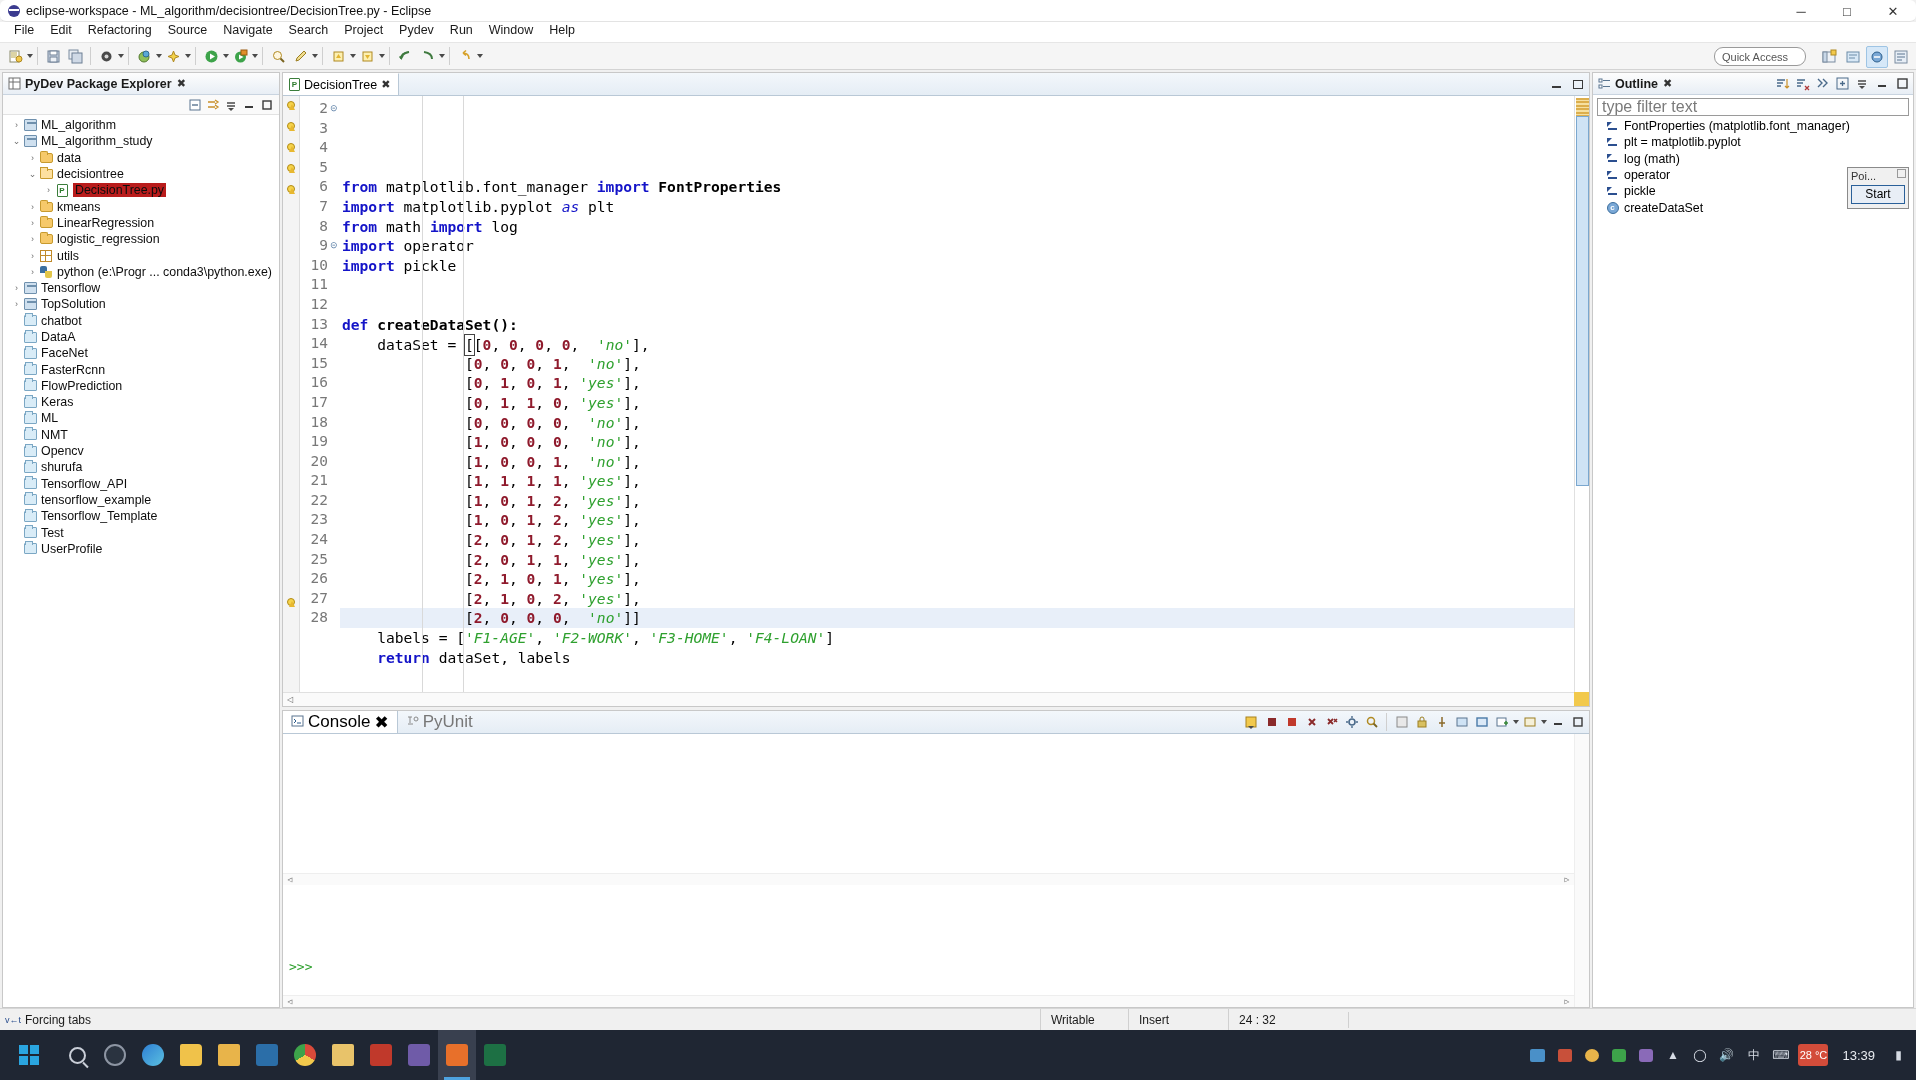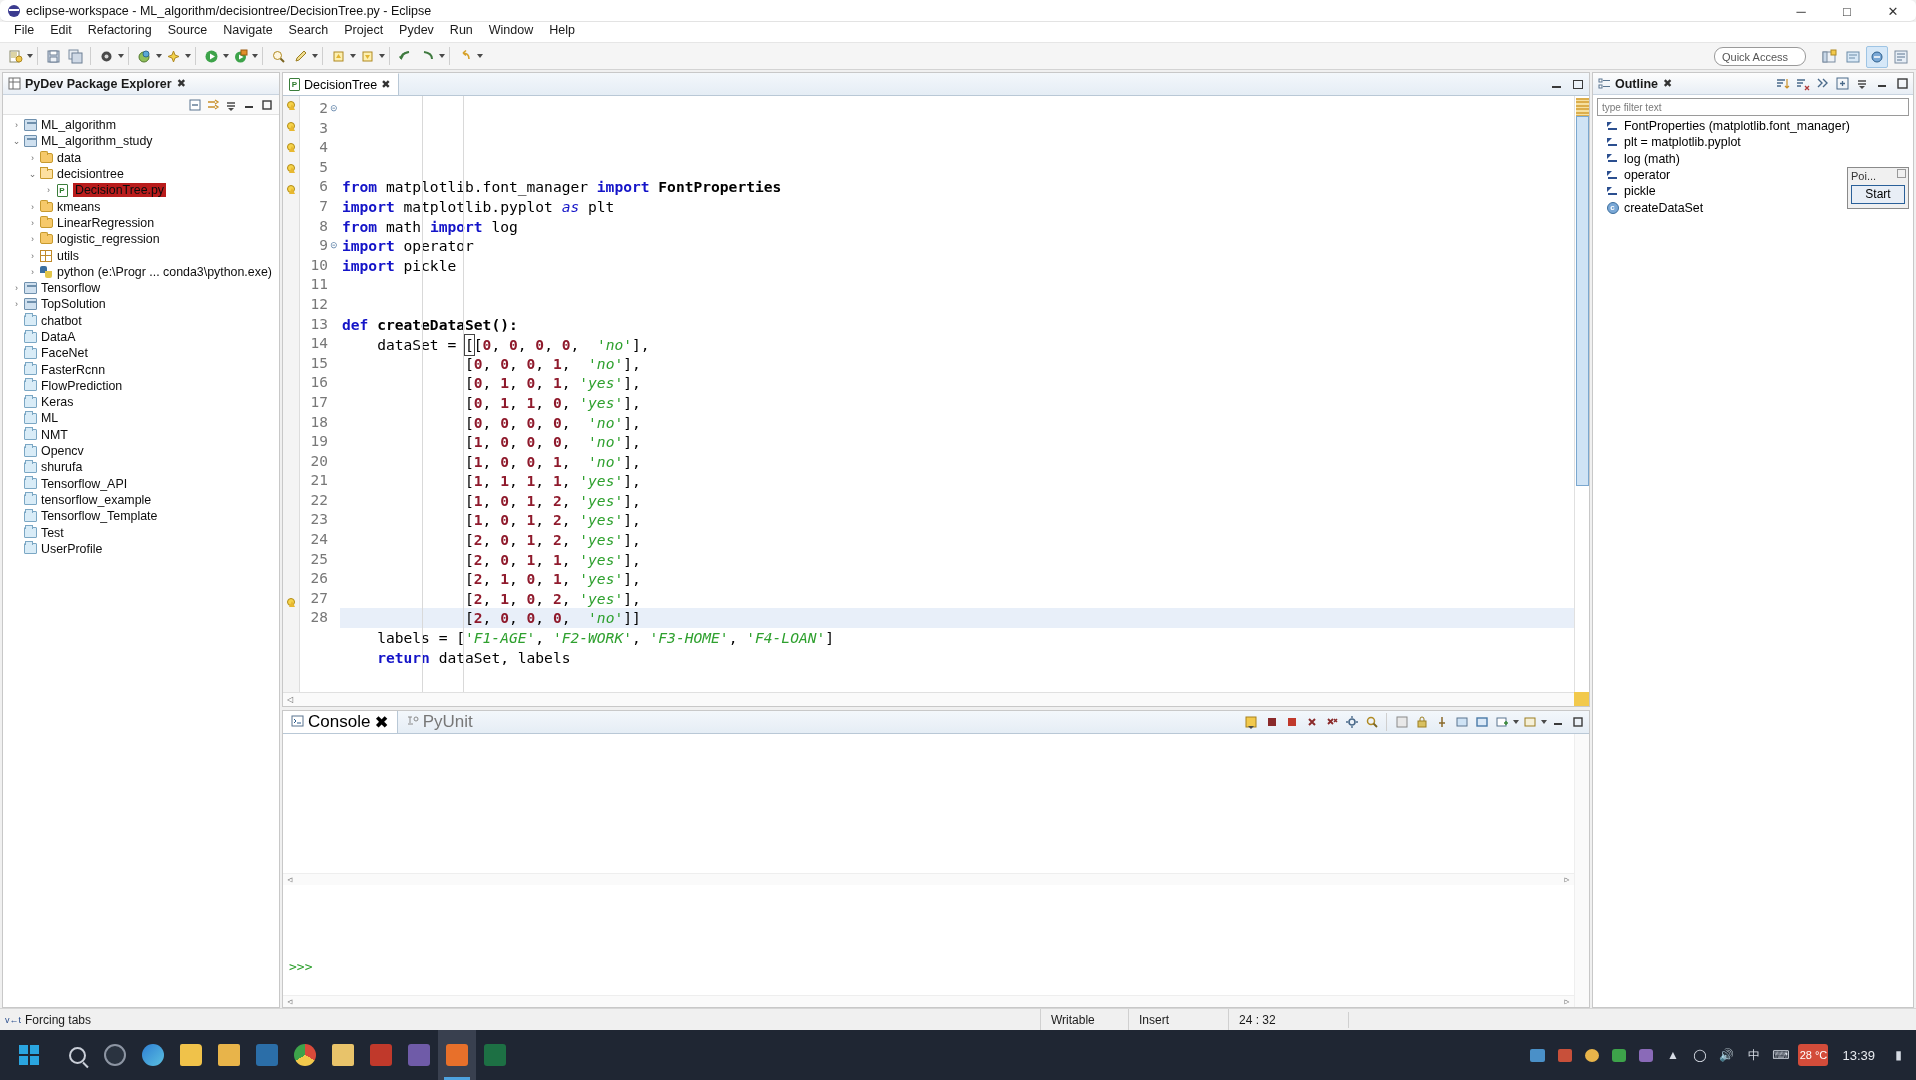--- a/index.html
+++ b/index.html
@@ -185,21 +185,21 @@
   .con-line{ padding:1px 6px; white-space:pre; }
   .con-term{ color:#000; }
   .con-prompt{ color:#2ea02e; }
   .con-hscroll{ position:absolute;left:0;right:15px;height:12px;background:#fafafa;border-top:1px solid #eee; display:flex; align-items:center;}
   .con-vscroll{ position:absolute;right:0;top:0;bottom:0;width:15px;background:#fafafa;border-left:1px solid #eee;}
 
   
   .rightview{ width:322px; flex:0 0 322px; display:flex; flex-direction:column; background:#fff; border:1px solid #c8c8c8; position:relative;}
   .ol-toolbar{ position:absolute; right:2px; top:2px; display:flex; gap:3px; align-items:center;}
   .olb{width:17px;height:17px;display:flex;align-items:center;justify-content:center;}
-  .filterbox{ margin:3px 4px 2px 4px; height:18px; border:1px solid #9a9a9a; background:#fff; font-size:10px; color:#7a7a7a; display:flex; align-items:center; padding-left:4px;}
+  .filterbox{ margin:3px 4px 2px 4px; height:18px; border:1px solid #9a9a9a; background:#fff; font-size:16px; color:#7a7a7a; display:flex; align-items:center; padding-left:4px;}
   .olitem{ height:16.3px; display:flex; align-items:center; font-size:12.4px; padding-left:12px; white-space:nowrap;}
   .olitem .oico{ width:15px; flex:0 0 15px; display:flex; align-items:center; justify-content:center; margin-right:4px;}
   .impico{ width:11px;height:9px; position:relative;}
   .impico:before{content:"";position:absolute;left:0;top:0;width:0;height:0;border-left:5px solid #2b4f8f;border-bottom:5px solid transparent;}
   .impico:after{content:"";position:absolute;left:1px;top:6px;width:9px;height:2px;background:#2b4f8f;}
   .fnico{ width:12px;height:12px;border-radius:50%;background:#7aa8d6;border:1px solid #3d6f9e;color:#fff;font-size:8px;display:flex;align-items:center;justify-content:center;font-weight:bold;}
 
   .popup{
     position:absolute; right:4px; top:94px; width:62px; border:1px solid #8a8a8a;
     background:#f0f0f0; font-size:11px;

